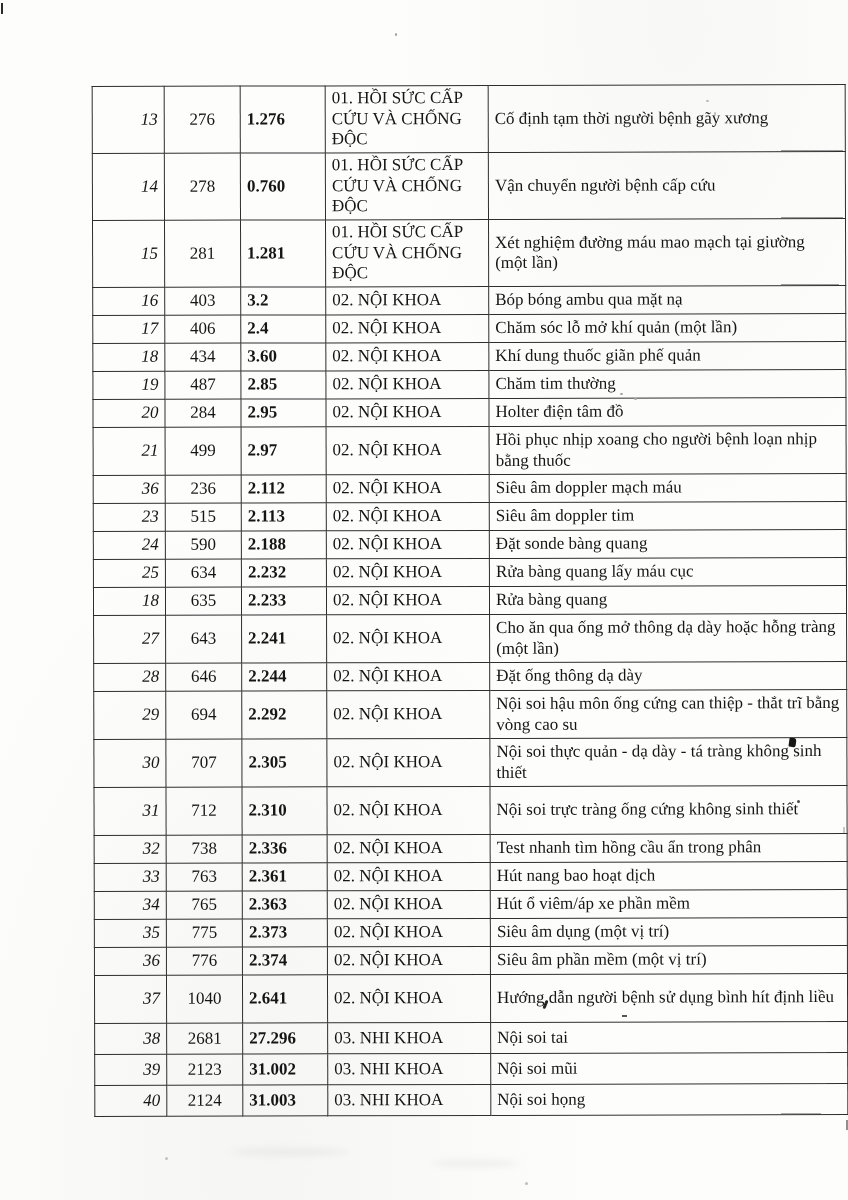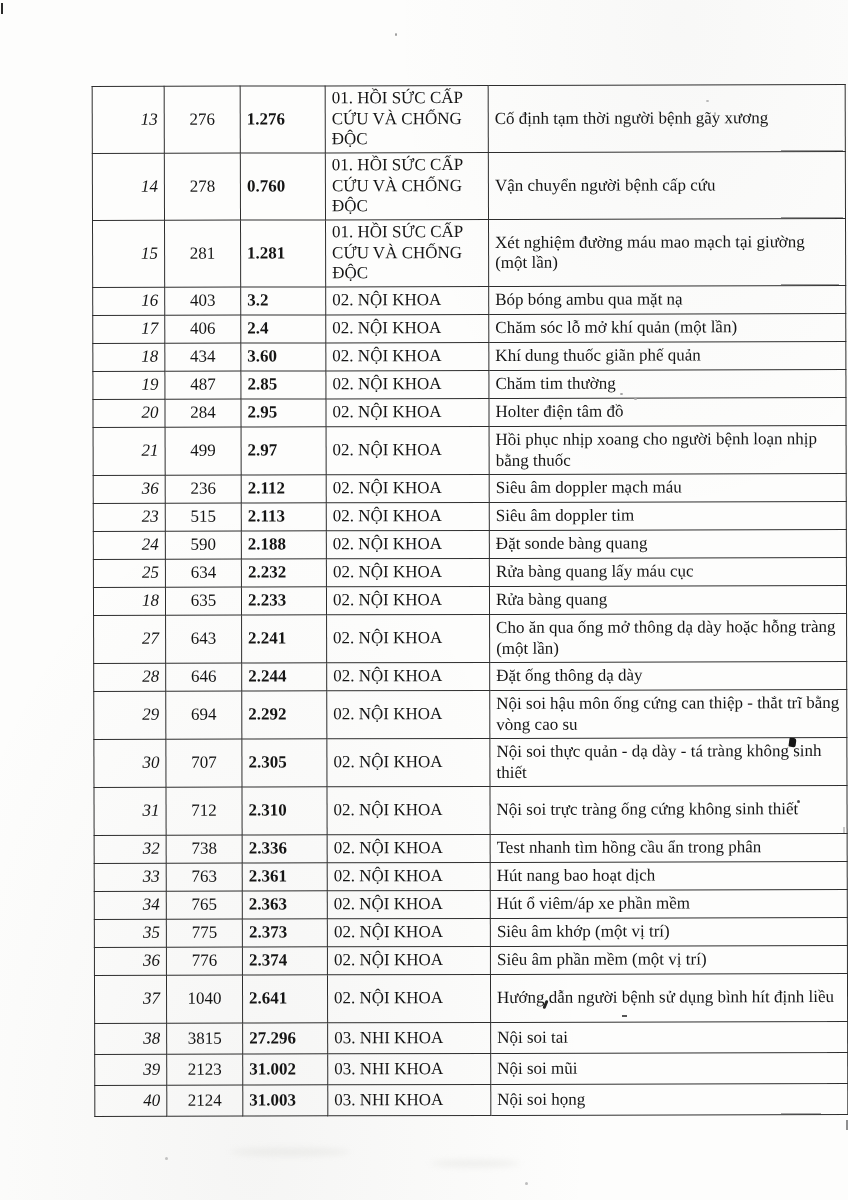--- a/index.html
+++ b/index.html
@@ -235,39 +235,39 @@
           <td class="c1">765</td>
           <td class="c2">2.363</td>
           <td class="c3">02. NỘI KHOA</td>
           <td class="c4">Hút ổ viêm/áp xe phần mềm</td>
         </tr>
         <tr style="height: 28px;">
           <td class="c0">35</td>
           <td class="c1">775</td>
           <td class="c2">2.373</td>
           <td class="c3">02. NỘI KHOA</td>
-          <td class="c4">Siêu âm khớp (một vị trí)</td>
+          <td class="c4">Siêu âm dụng (một vị trí)</td>
         </tr>
         <tr style="height: 28px;">
           <td class="c0">36</td>
           <td class="c1">776</td>
           <td class="c2">2.374</td>
           <td class="c3">02. NỘI KHOA</td>
           <td class="c4">Siêu âm phần mềm (một vị trí)</td>
         </tr>
         <tr style="height: 48px;">
           <td class="c0">37</td>
           <td class="c1">1040</td>
           <td class="c2">2.641</td>
           <td class="c3">02. NỘI KHOA</td>
           <td class="c4">Hướng dẫn người bệnh sử dụng bình hít định liều</td>
         </tr>
         <tr style="height: 31px;">
           <td class="c0">38</td>
-          <td class="c1">3815</td>
+          <td class="c1">2681</td>
           <td class="c2">27.296</td>
           <td class="c3">03. NHI KHOA</td>
           <td class="c4">Nội soi tai</td>
         </tr>
         <tr style="height: 31px;">
           <td class="c0">39</td>
           <td class="c1">2123</td>
           <td class="c2">31.002</td>
           <td class="c3">03. NHI KHOA</td>
           <td class="c4">Nội soi mũi</td>

